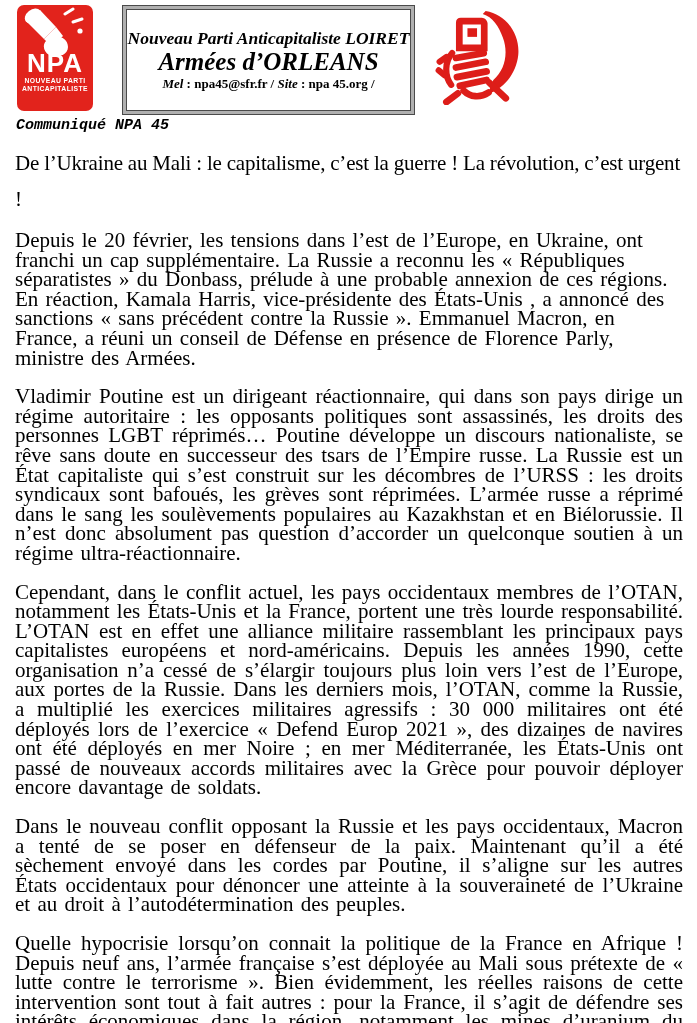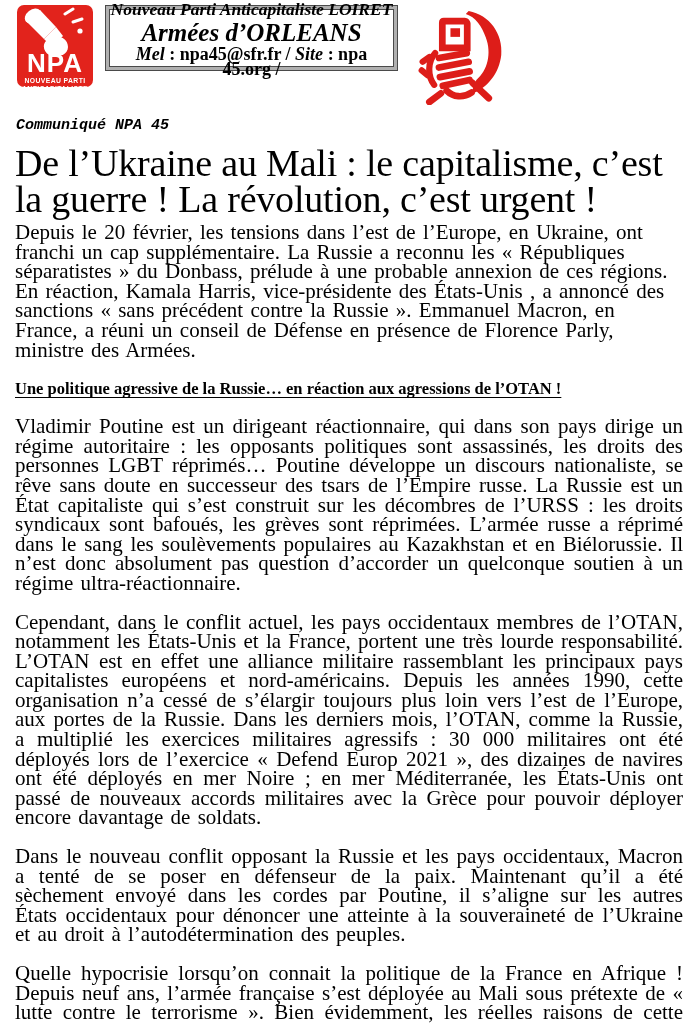--- a/index.html
+++ b/index.html
@@ -22,21 +22,21 @@
   
   .masthead {
     display: flex;
     align-items: flex-start;
     height: 96px;
     margin-bottom: 14px;
   }
   .npa-logo {
     flex: 0 0 auto;
     width: 76px;
-    height: 82px;
+    height: 106px;
     margin-left: 2px;
     background: #e2231c;
     border-radius: 7px;
     box-sizing: border-box;
     padding-top: 2px;
     text-align: center;
     overflow: hidden;
   }
   .npa-logo svg { display: block; margin: 0 auto; }
   .npa-acronym {
@@ -55,22 +55,22 @@
     line-height: 8px;
     letter-spacing: 0.4px;
     color: #fff;
     margin-top: 2px;
   }
 
   .org-box-outer {
     flex: 0 0 auto;
     box-sizing: border-box;
     width: 293px;
-    height: 66px;
-    margin-left: 12px;
+    height: 110px;
+    margin-left: 29px;
     border: 1px solid #4a4a4a;
     background: #b0b0b0;
     padding: 3px;
   }
   .org-box-inner {
     box-sizing: border-box;
     height: 100%;
     border: 1px solid #4a4a4a;
     background: #fff;
     text-align: center;
@@ -85,21 +85,21 @@
     line-height: 20px;
   }
   .committee-line {
     font-weight: bold;
     font-style: italic;
     font-size: 25px;
     line-height: 28px;
   }
   .contact-line {
     font-weight: bold;
-    font-size: 18px;
+    font-size: 13px;
     line-height: 15.5px;
   }
   .contact-line .lbl { font-style: italic; }
 
   .fist-logo {
     flex: 0 0 auto;
     margin-left: 17px;
     margin-top: 4px;
   }
 
@@ -107,24 +107,24 @@
   .kicker {
     font-family: Liberation Mono, monospace;
     font-weight: bold;
     font-style: italic;
     font-size: 15px;
     line-height: 18px;
     margin: 16px 0 0 1px;
   }
   .doc-title {
     font-weight: normal;
-    font-size: 38px;
+    font-size: 21px;
     line-height: 36px;
     letter-spacing: -0.2px;
-    margin: 10px 0 6px 0;
+    margin: 10px 0 14px 0;
   }
   .para {
     font-size: 21px;
     line-height: 19.6px;
     word-spacing: 2px;
     text-align: justify;
     margin: 0 0 19px 0;
   }
   .para.first { text-align: left; }
   .section-heading {
@@ -202,21 +202,20 @@
       </svg>
     </div>
   </div>
 
   <div class="kicker">Communiqué NPA 45</div>
 
   <h1 class="doc-title">De l’Ukraine au Mali : le capitalisme, c’est la guerre ! La révolution, c’est urgent !</h1>
 
   <p class="para first">Depuis le 20 février, les tensions dans l’est de l’Europe, en Ukraine, ont franchi un cap supplémentaire. La Russie a reconnu les « Républiques séparatistes » du Donbass, prélude à une probable annexion de ces régions. En réaction, Kamala Harris, vice-présidente des États-Unis , a annoncé des sanctions « sans précédent contre la Russie ». Emmanuel Macron, en France, a réuni un conseil de Défense en présence de Florence Parly, ministre des Armées.</p>
 
-  <h2 class="section-heading">Une politique agressive de la Russie… en réaction aux agressions de l’OTAN !</h2>
 
   <p class="para">Vladimir Poutine est un dirigeant réactionnaire, qui dans son pays dirige un régime autoritaire : les opposants politiques sont assassinés, les droits des personnes LGBT réprimés… Poutine développe un discours nationaliste, se rêve sans doute en successeur des tsars de l’Empire russe. La Russie est un État capitaliste qui s’est construit sur les décombres de l’URSS : les droits syndicaux sont bafoués, les grèves sont réprimées. L’armée russe a réprimé dans le sang les soulèvements populaires au Kazakhstan et en Biélorussie. Il n’est donc absolument pas question d’accorder un quelconque soutien à un régime ultra-réactionnaire.</p>
 
   <p class="para">Cependant, dans le conflit actuel, les pays occidentaux membres de l’OTAN, notamment les États-Unis et la France, portent une très lourde responsabilité. L’OTAN est en effet une alliance militaire rassemblant les principaux pays capitalistes européens et nord-américains. Depuis les années 1990, cette organisation n’a cessé de s’élargir toujours plus loin vers l’est de l’Europe, aux portes de la Russie. Dans les derniers mois, l’OTAN, comme la Russie, a multiplié les exercices militaires agressifs : 30 000 militaires ont été déployés lors de l’exercice « Defend Europ 2021 », des dizaines de navires ont été déployés en mer Noire ; en mer Méditerranée, les États-Unis ont passé de nouveaux accords militaires avec la Grèce pour pouvoir déployer encore davantage de soldats.</p>
 
 
   <p class="para">Dans le nouveau conflit opposant la Russie et les pays occidentaux, Macron a tenté de se poser en défenseur de la paix. Maintenant qu’il a été sèchement envoyé dans les cordes par Poutine, il s’aligne sur les autres États occidentaux pour dénoncer une atteinte à la souveraineté de l’Ukraine et au droit à l’autodétermination des peuples.</p>
 
   <p class="para">Quelle hypocrisie lorsqu’on connait la politique de la France en Afrique ! Depuis neuf ans, l’armée française s’est déployée au Mali sous prétexte de « lutte contre le terrorisme ». Bien évidemment, les réelles raisons de cette intervention sont tout à fait autres : pour la France, il s’agit de défendre ses intérêts économiques dans la région, notamment les mines d’uranium du Niger. De nombreux crimes ont été commis contre les populations locales : abus sexuels, tabassages, tortures… En janvier 2021, l’aviation française a bombardé un</p>
 

